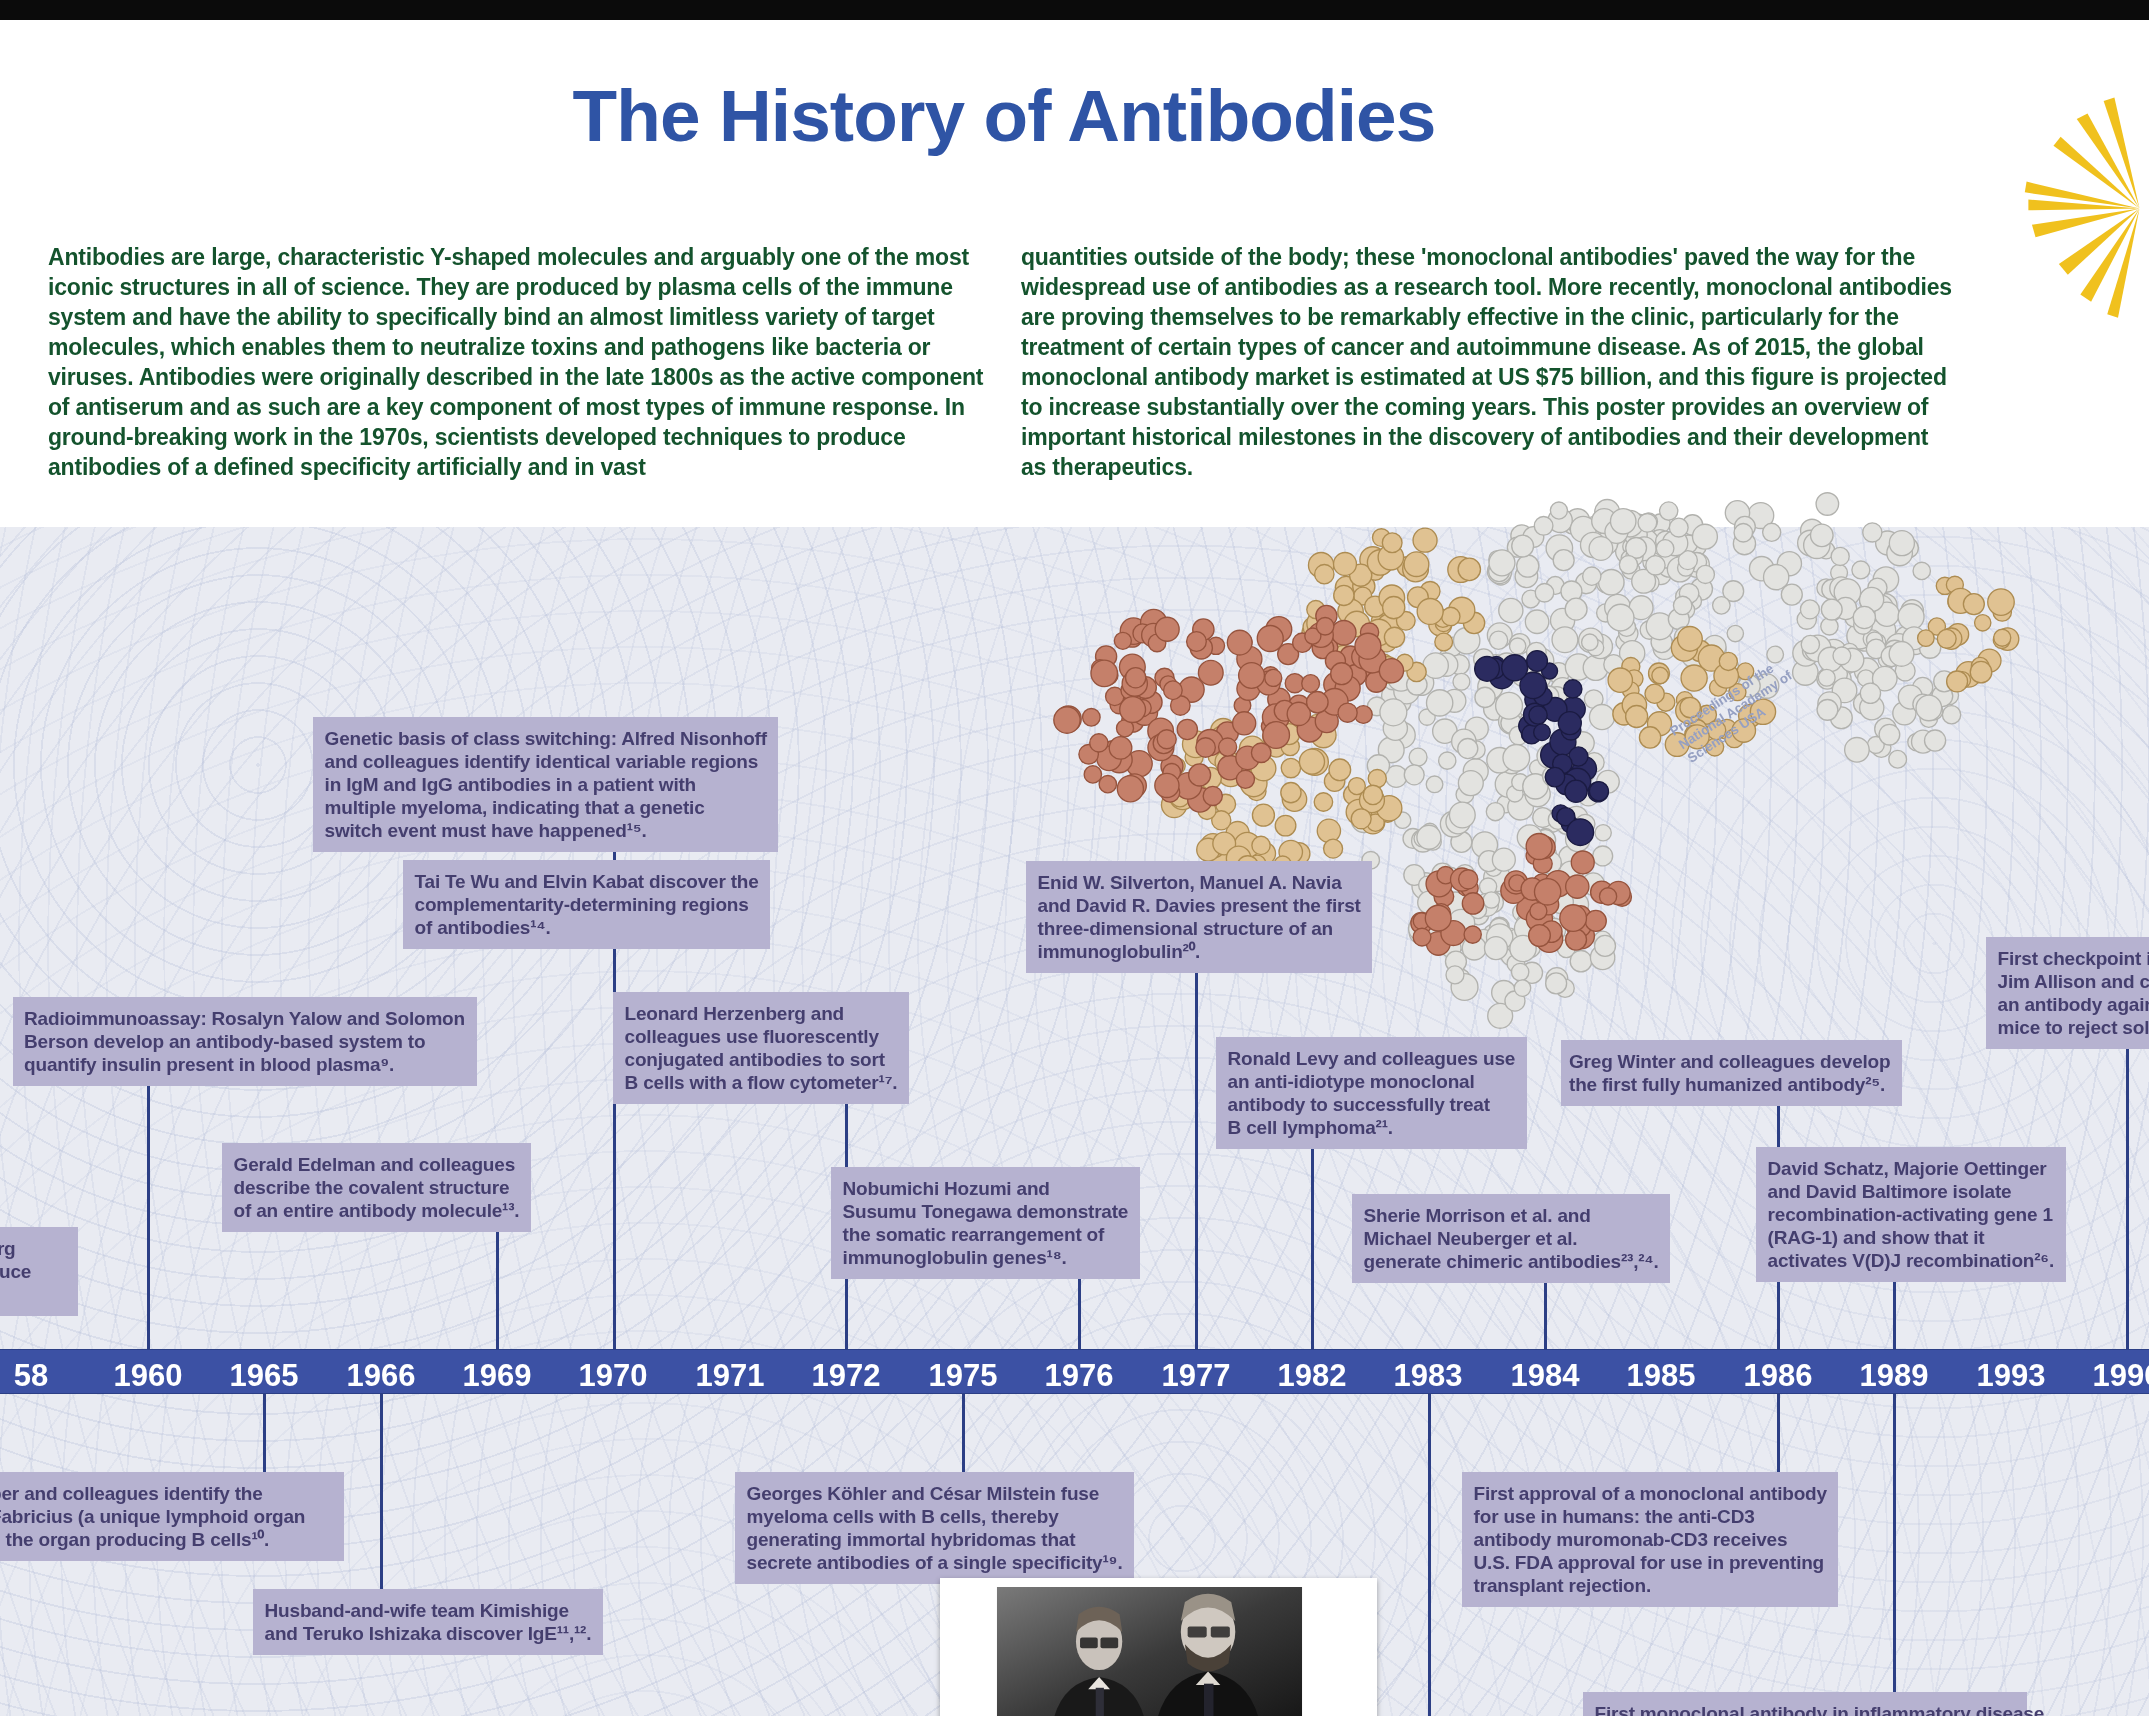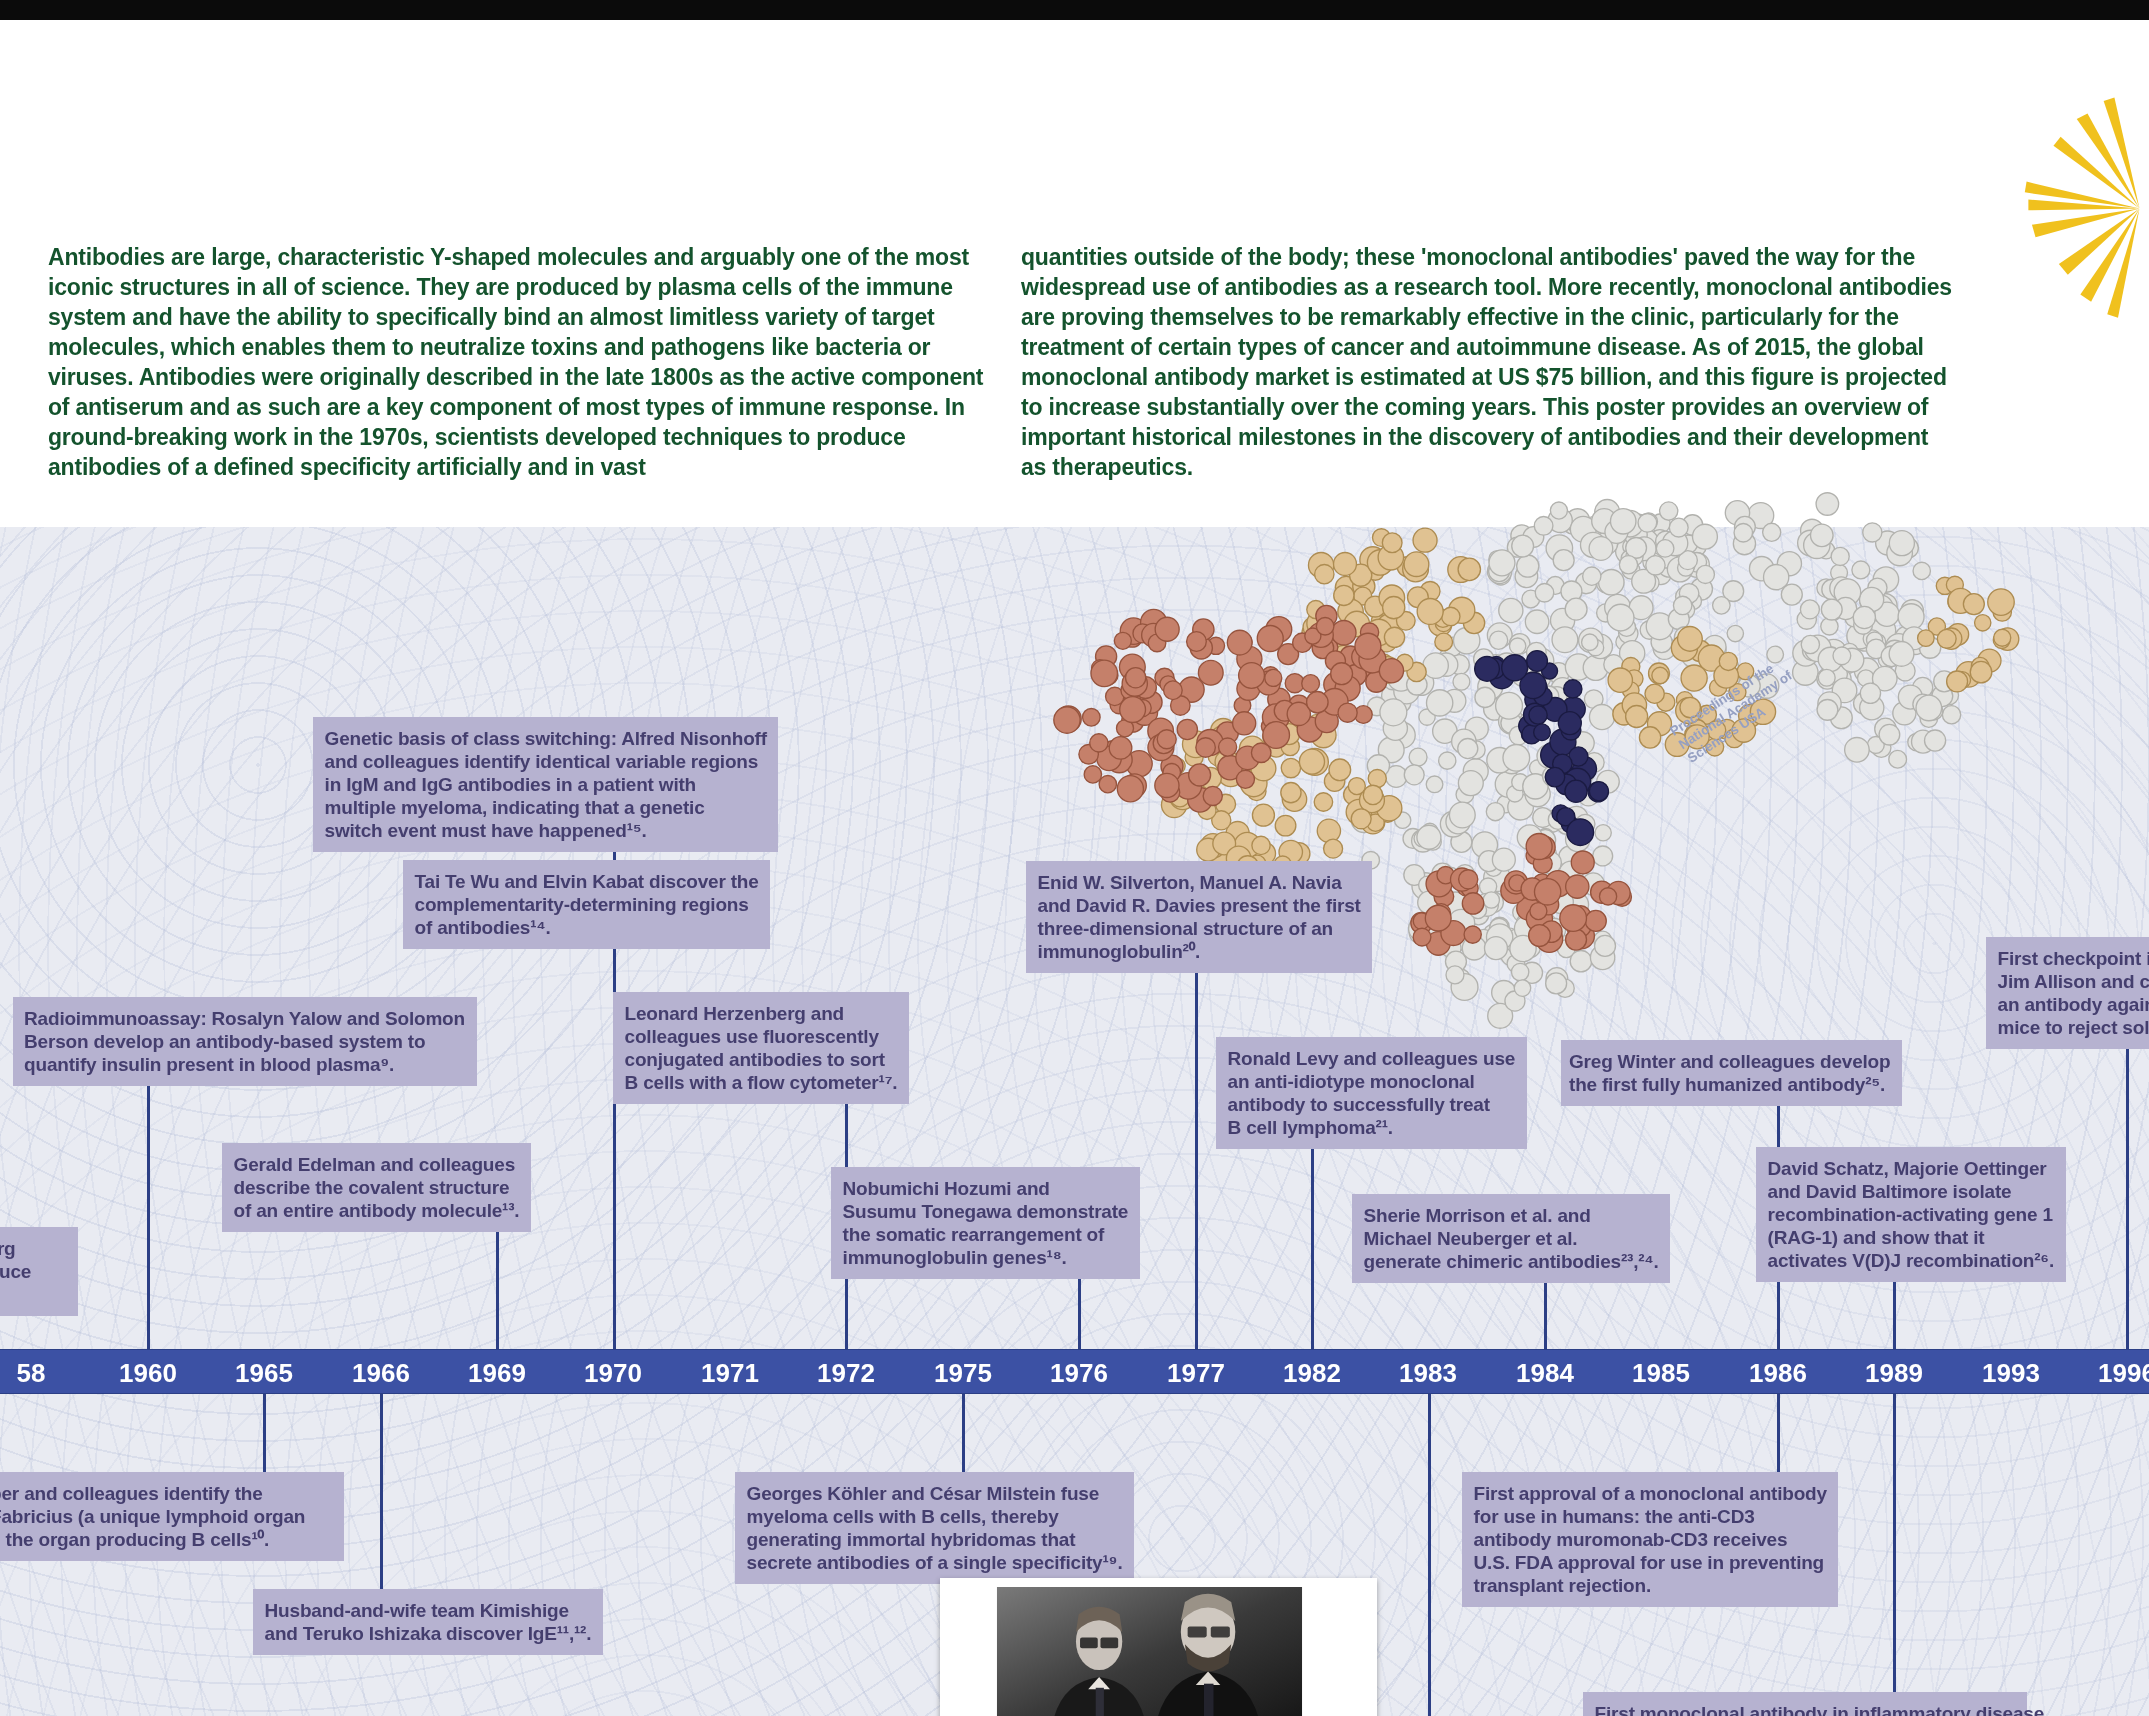--- a/index.html
+++ b/index.html
@@ -33,41 +33,42 @@
 
   #molecule{left:0;top:0;width:2149px;height:1717px;pointer-events:none;}
 
   #mol-caption{left:1668px;top:681px;width:152px;transform:rotate(-33deg);
     color:#96a0c2;font-size:13.4px;line-height:16px;font-weight:bold;}
 
   
   #timeline-bar{left:0;top:1349px;width:2149px;height:43px;background:#3c51a4;
     border-top:1.8px solid #2c3f85;border-bottom:1.8px solid #2c3f85;}
   .year{position:absolute;top:8px;transform:translateX(-50%);color:#ffffff;
-    font-size:26px;font-weight:bold;white-space:nowrap;}
+    font-size:31px;font-weight:bold;white-space:nowrap;}
 
   .connector{position:absolute;width:2.7px;background:#2c3f85;}
 
   
   .event{position:absolute;background:#b6b2d0;color:#443e6e;font-size:19px;
     line-height:23px;font-weight:bold;padding:9.9px 11.6px;letter-spacing:-0.2px;
     width:max-content;}
   .ev-line{white-space:nowrap;}
 
   
   #photo{left:940px;top:1578px;width:419px;height:161px;background:#ffffff;
     padding:9px;box-shadow:0 1.8px 5.4px rgba(0,0,0,.35);}
   #photo svg{display:block;}
 </style>
 </head>
 <body>
 
 <div id="topbar" class="abs"></div>
 
 <div id="header" class="abs">
+  <div id="title" class="abs">The History of Antibodies</div>
   <div id="intro-left" class="abs intro">Antibodies are large, characteristic Y-shaped molecules and arguably one of the most iconic structures in all of science. They are produced by plasma cells of the immune system and have the ability to specifically bind an almost limitless variety of target molecules, which enables them to neutralize toxins and pathogens like bacteria or viruses. Antibodies were originally described in the late 1800s as the active component of antiserum and as such are a key component of most types of immune response. In ground-breaking work in the 1970s, scientists developed techniques to produce antibodies of a defined specificity artificially and in vast</div>
   <div id="intro-right" class="abs intro">quantities outside of the body; these 'monoclonal antibodies' paved the way for the widespread use of antibodies as a research tool. More recently, monoclonal antibodies are proving themselves to be remarkably effective in the clinic, particularly for the treatment of certain types of cancer and autoimmune disease. As of 2015, the global monoclonal antibody market is estimated at US $75 billion, and this figure is projected to increase substantially over the coming years. This poster provides an overview of important historical milestones in the discovery of antibodies and their development as therapeutics.</div>
   <svg id="burst" class="abs" viewBox="-130 -130 260 260">
     <g fill="#f0c11e">
       <polygon points="0,0 -128,-18 -126,-30"></polygon>
       <polygon points="0,0 -120,18 -116,32"></polygon>
       <polygon points="0,0 -96,-70 -88,-80"></polygon>
       <polygon points="0,0 -90,62 -80,74"></polygon>
       <polygon points="0,0 -40,-120 -28,-124"></polygon>
       <polygon points="0,0 -36,118 -24,122"></polygon>

